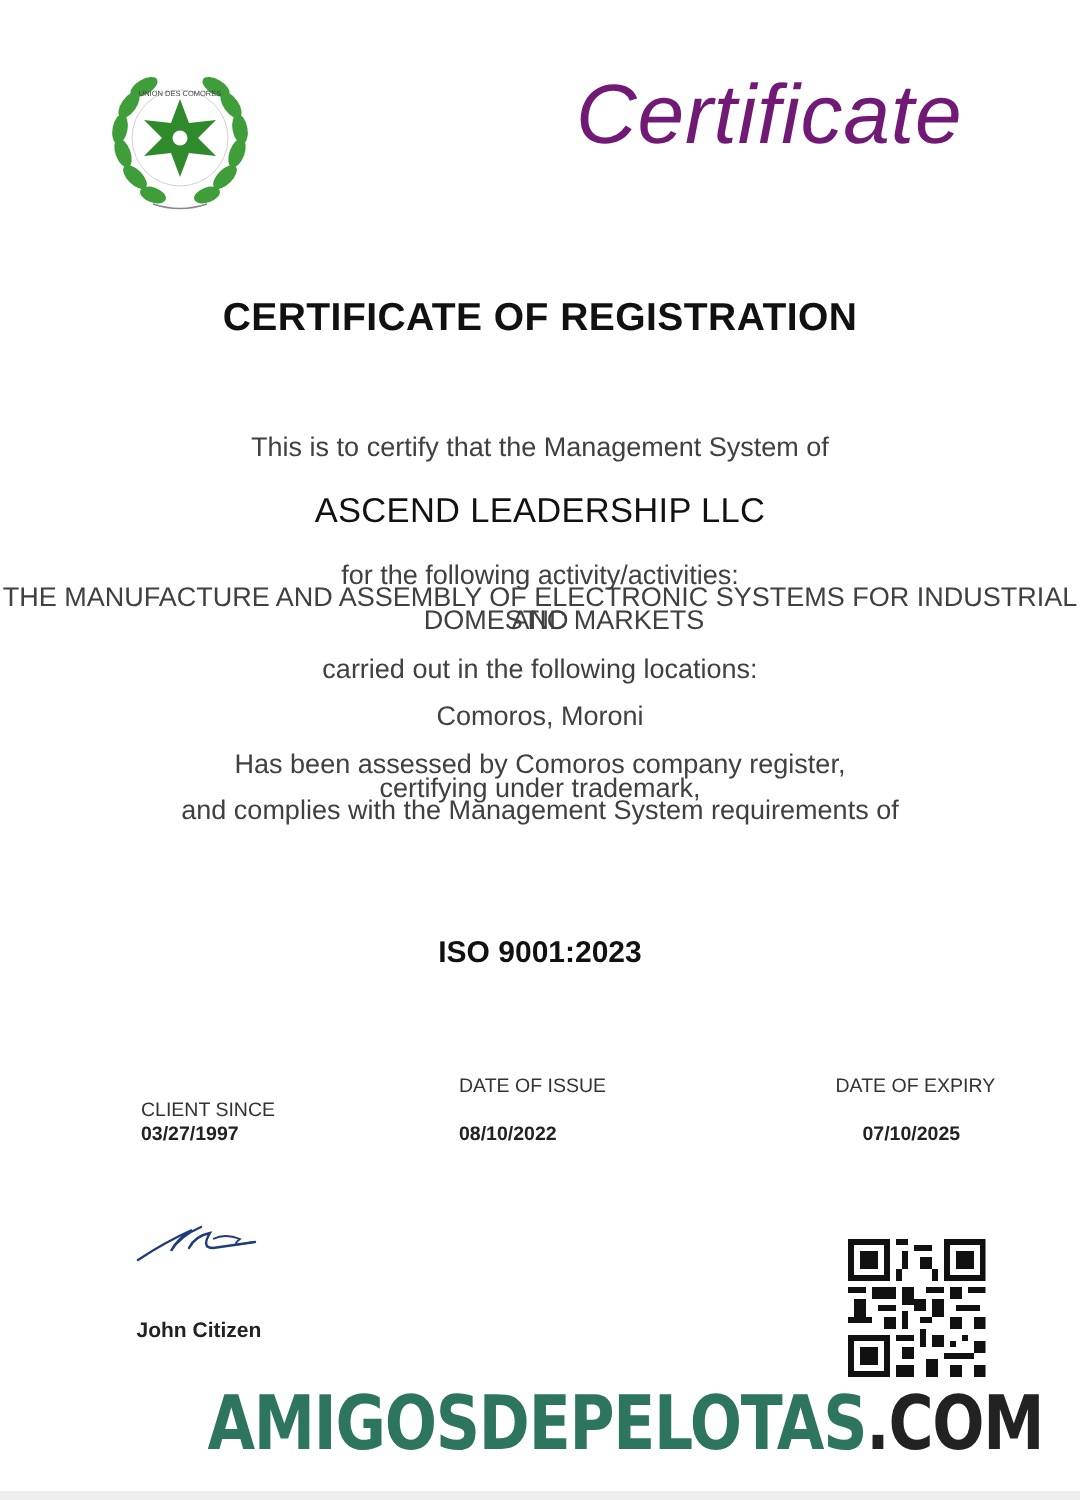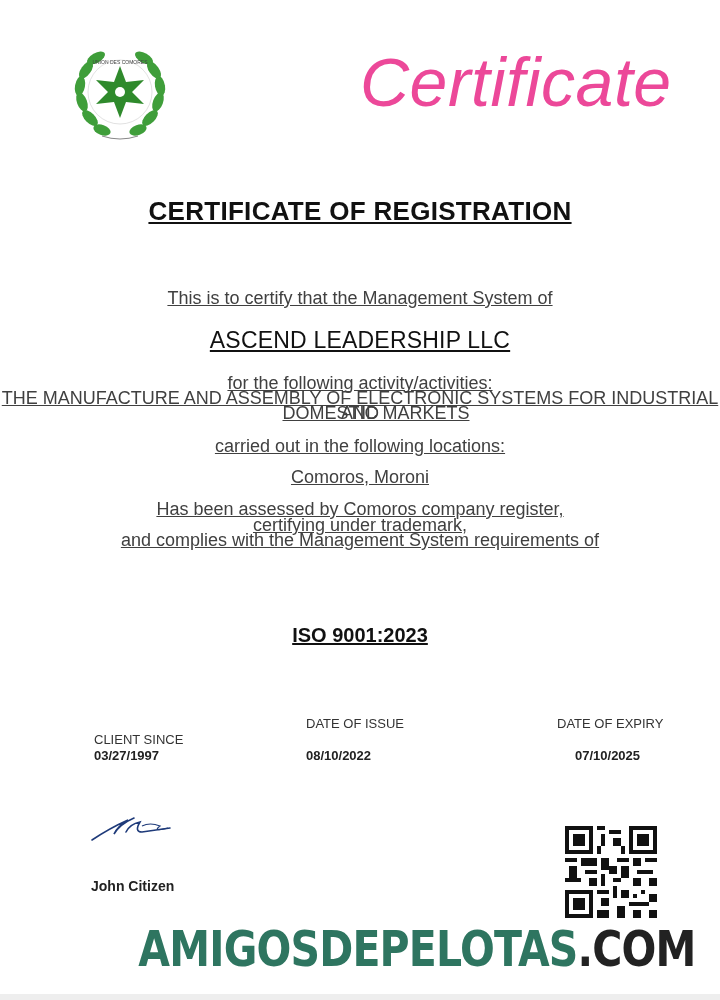--- a/index.html
+++ b/index.html
@@ -1,24 +1,24 @@
 <!DOCTYPE html>
 <html><head>
 <meta charset="utf-8">
 <style>
   html, body { margin: 0; padding: 0; }
   body {
     width: 720px; height: 1000px; position: relative; overflow: hidden;
     background: #ffffff; font-family: "Liberation Sans", sans-serif; color: #222;
   }
   .abs { position: absolute; }
-  .center { text-align: center; left: 0; width: 720px; text-decoration: underline; }
+  .center { text-align: center; left: 0; width: 720px; }
   #emblem { left: 68px; top: 42px; width: 104px; height: 104px; }
   #brand-title {
-    left: 360px; top: 48px; font-size: 68px; font-style: italic; color: #ec4899;
+    left: 384px; top: 48px; font-size: 56px; font-style: italic; color: #701a75;
     letter-spacing: 0.5px; line-height: 1;
   }
   #main-title { top: 196px; font-size: 26px; font-weight: bold; color: #111; letter-spacing: 0.3px; }
   .small { font-size: 18px; color: #404040; line-height: 15px; }
   #company { top: 327px; font-size: 23px; color: #111; font-weight: normal; letter-spacing: 0.2px; }
   #standard { top: 624px; font-size: 20px; font-weight: bold; color: #111; }
   .lbl { font-size: 13px; color: #333; }
   .val { font-size: 13px; font-weight: bold; color: #222; }
   #sig { left: 90px; top: 810px; width: 90px; height: 36px; }
   #signer { left: 91px; top: 878px; font-size: 14px; font-weight: bold; color: #222; }

